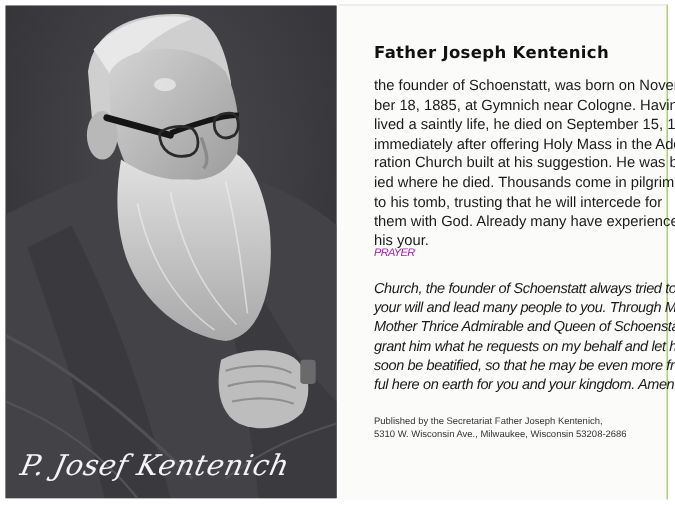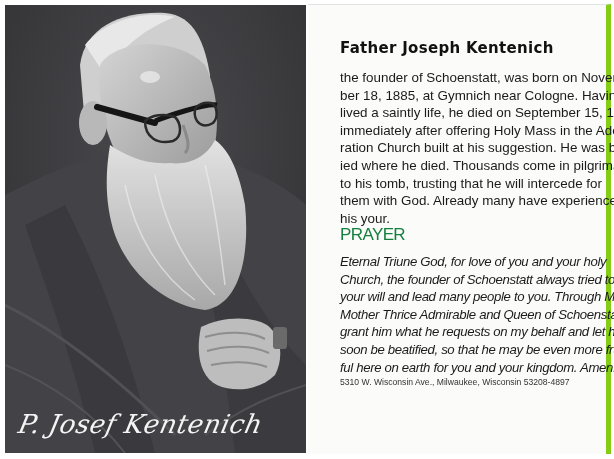--- a/index.html
+++ b/index.html
@@ -16,39 +16,39 @@
     .signature {
       position: absolute; left: 14px; top: 404px;
       font-family: "DejaVu Serif", serif; font-style: italic;
       font-size: 26px; color: #f4f4f4; letter-spacing: 0.5px;
       transform: skewX(-12deg);
       white-space: nowrap;
     }
     .text-card {
       position: absolute; left: 308px; top: 4px; width: 298px; height: 449px;
       background: #fbfbfa;
-      border-right: 5px solid #84cc16;
+      border-right: 1px solid #84cc16;
       border-top: 1px solid #e2e2e2;
     }
     .title {
       position: absolute; left: 32px; top: 34px;
       font-family: "DejaVu Sans", sans-serif; font-weight: bold;
       font-size: 15px; color: #111; letter-spacing: 0.3px; white-space: nowrap;
     }
     .bio {
       position: absolute; left: 32px; top: 64px; width: 247px;
       font-family: "Liberation Sans", sans-serif;
       font-size: 13.4px; line-height: 17.6px; color: #1b1b1b;
       text-align: justify;
     }
     .bio .line { display: block; text-align-last: justify; white-space: nowrap; }
     .bio .line.last { text-align-last: left; }
     .prayer-heading {
       position: absolute; left: 32px; top: 220px;
-      font-size: 17px; color: #15803d; letter-spacing: -0.6px;
+      font-style: italic; font-size: 10px; color: #a21caf; letter-spacing: -0.6px;
     }
     .prayer {
       position: absolute; left: 32px; top: 248px; width: 247px;
       font-style: italic; font-size: 13.2px; line-height: 17.6px; color: #1b1b1b;
       letter-spacing: -0.35px;
     }
     .prayer .line { display: block; text-align: justify; text-align-last: justify; white-space: nowrap; }
     .prayer .line.last { text-align-last: left; }
     .footer {
       position: absolute; left: 32px; top: 371px; width: 250px;
@@ -126,25 +126,25 @@
     <span class="line">ration Church built at his suggestion. He was bur-</span>
     <span class="line">ied where he died. Thousands come in pilgrimage</span>
     <span class="line">to his tomb, trusting that he will intercede for</span>
     <span class="line">them with God. Already many have experienced</span>
     <span class="line last">his your.</span>
   </div>
 
   <div class="prayer-heading">PRAYER</div>
 
   <div class="prayer">
-    <span class="line">Eternal Triune God, for love of you and your holy</span>
     <span class="line">Church, the founder of Schoenstatt always tried to do</span>
     <span class="line">your will and lead many people to you. Through Mary,</span>
     <span class="line">Mother Thrice Admirable and Queen of Schoenstatt,</span>
     <span class="line">grant him what he requests on my behalf and let him</span>
     <span class="line">soon be beatified, so that he may be even more fruit-</span>
     <span class="line last">ful here on earth for you and your kingdom. Amen.</span>
   </div>
 
   <div class="footer">
-    <span class="line">5310 W. Wisconsin Ave., Milwaukee, Wisconsin 53208-4897</span>
+    <span class="line">Published by the Secretariat Father Joseph Kentenich,</span>
+    <span class="line">5310 W. Wisconsin Ave., Milwaukee, Wisconsin 53208-2686</span>
   </div>
 </div>
 
 </body></html>

